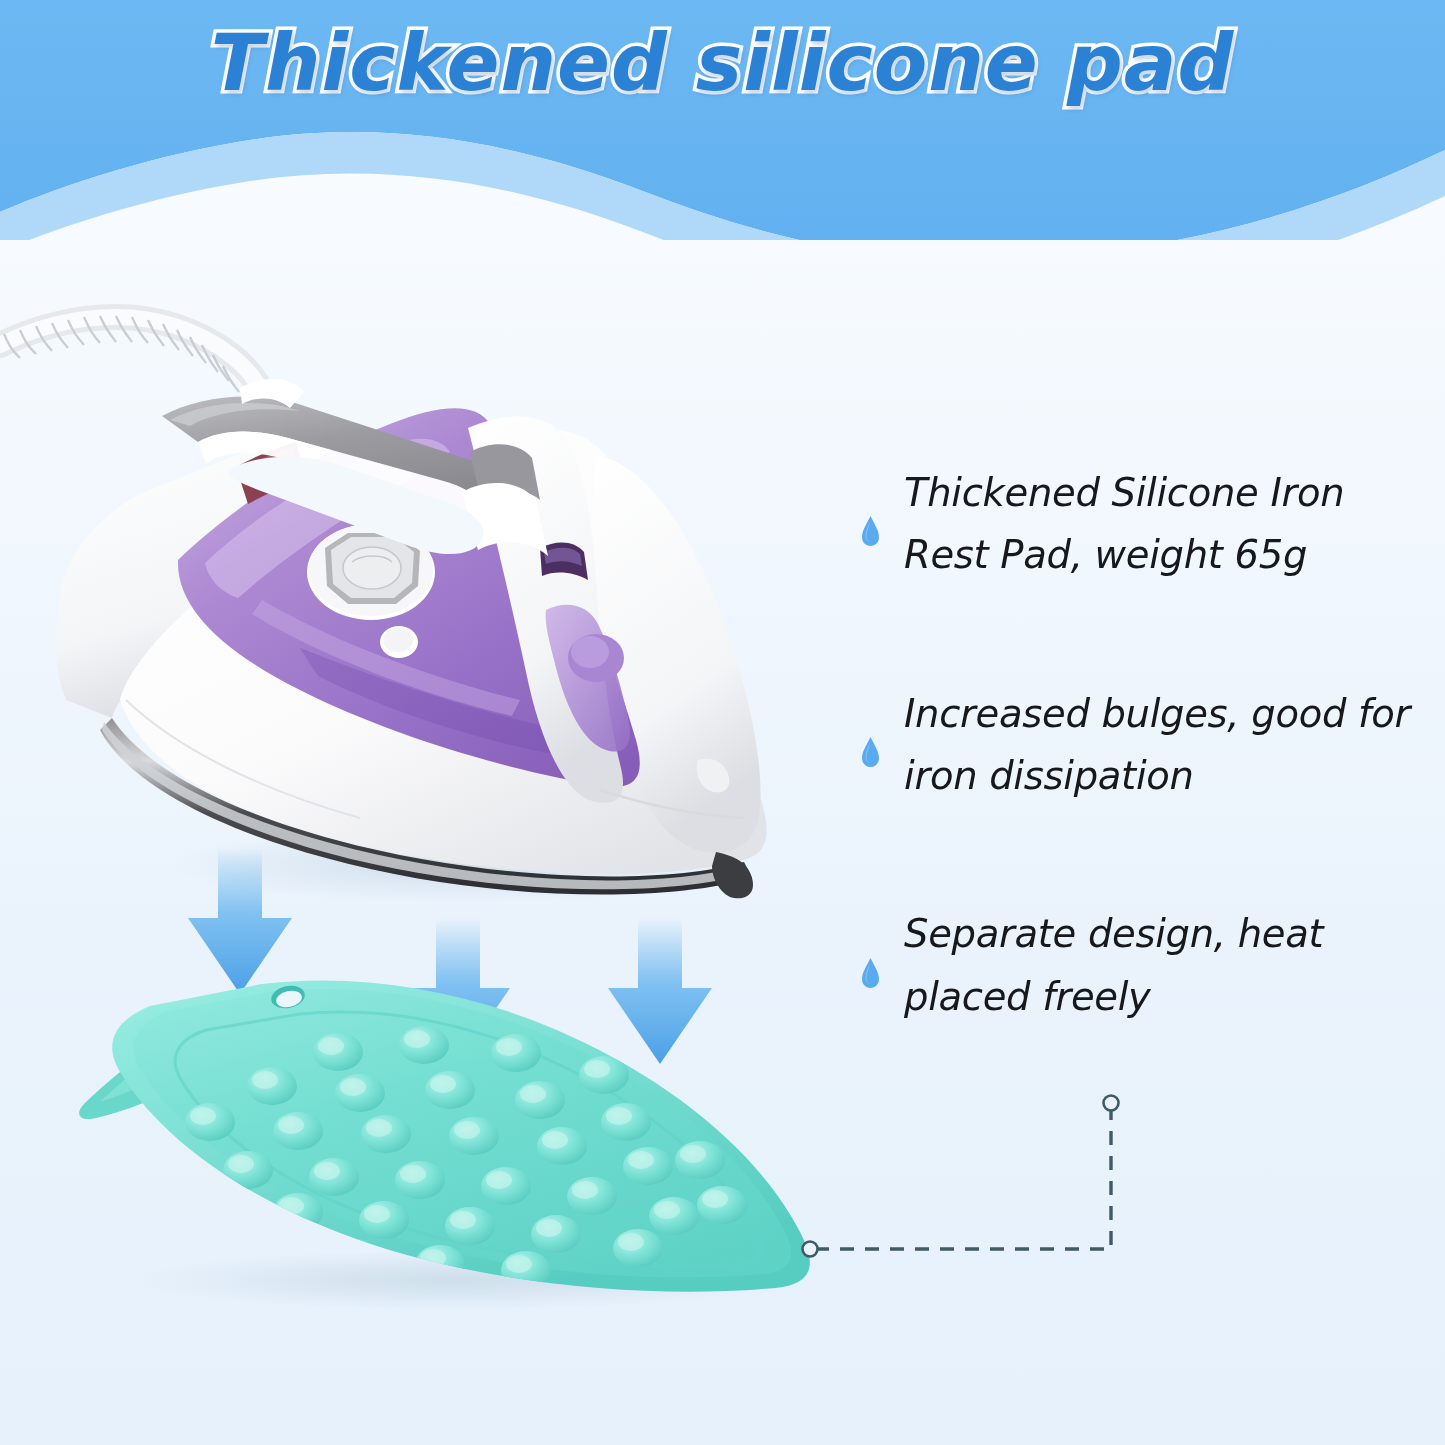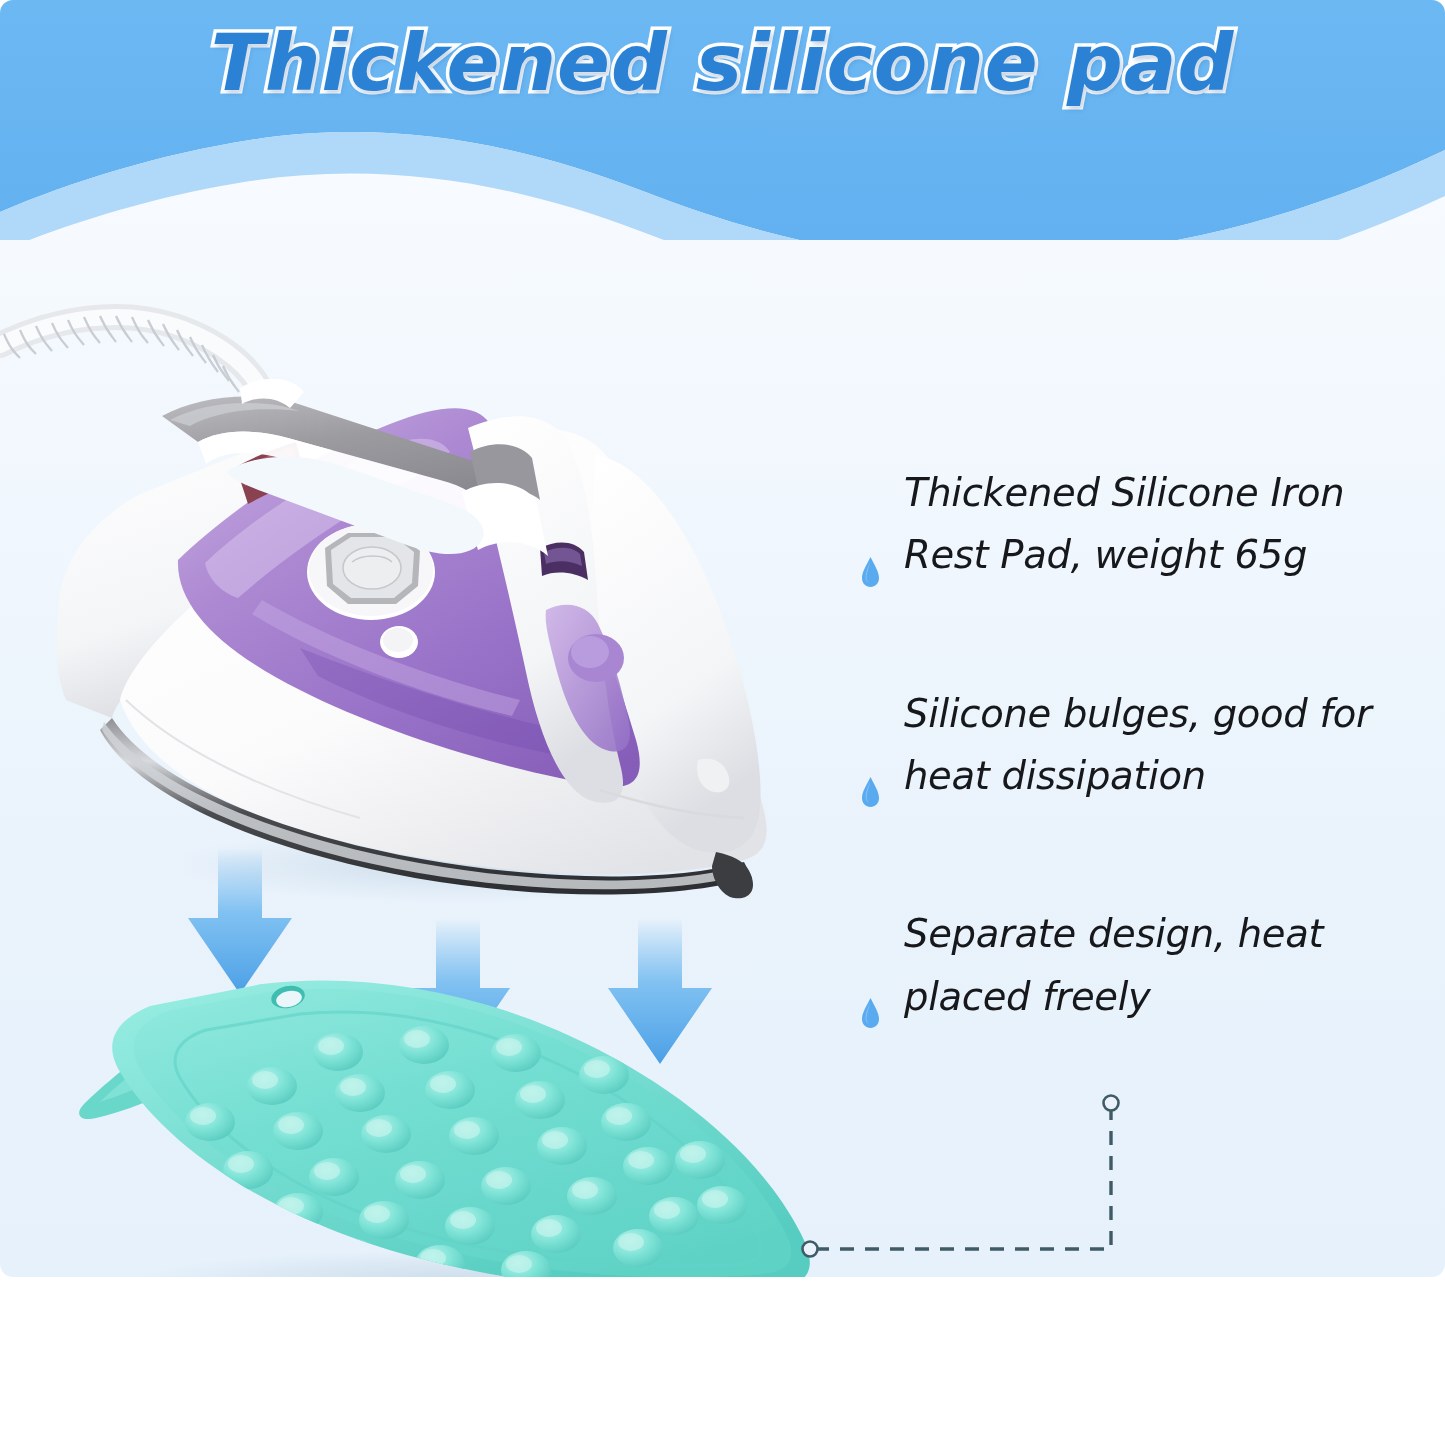--- a/index.html
+++ b/index.html
@@ -3,25 +3,24 @@
 <meta charset="utf-8">
 <style>
   html, body {
     margin: 0;
     padding: 0;
     background: #ffffff;
   }
   #page {
     position: relative;
     width: 1445px;
-    height: 1277px;
+    height: 1445px;
     overflow: hidden;
     background: linear-gradient(to bottom, #fbfdff 0%, #f4f9fe 25%, #eaf3fc 65%, #e6f1fb 100%);
     font-family: "Liberation Sans", sans-serif;
-    border-radius: 13px;
   }
 
   
   .header-band {
     position: absolute;
     left: 0; top: 0;
     width: 1445px;
     height: 240px;
     overflow: hidden;
   }
@@ -51,21 +50,21 @@
   
   .features {
     position: absolute;
     left: 862px;
     top: 462px;
     width: 570px;
     z-index: 5;
   }
   .feature-item {
     display: flex;
-    align-items: flex-end;
+    align-items: center;
     margin-bottom: 96px;
   }
   .feature-item:last-child { margin-bottom: 0; }
   .bullet-drop {
     flex: 0 0 auto;
     width: 17px;
     height: 30px;
     margin-top: 14px;
     margin-right: 25px;
   }
@@ -555,21 +554,21 @@
         <path d="M8.5,4 C6,10 3.5,15 3.5,20 C3.5,23 5,25 7,25.6 C5,24 4.4,22 4.6,19.5 C4.9,15.5 6.8,10.5 8.5,4 Z" fill="#8fc8f6" opacity="0.8"></path>
       </svg>
       <div class="feature-text">Thickened Silicone Iron Rest Pad, weight 65g</div>
     </div>
 
     <div class="feature-item">
       <svg class="bullet-drop" viewBox="0 0 17 30">
         <path d="M8.5,0 C13,9 17,15 17,21 C17,26.5 13.2,30 8.5,30 C3.8,30 0,26.5 0,21 C0,15 4,9 8.5,0 Z" fill="#5aaaf0"></path>
         <path d="M8.5,4 C6,10 3.5,15 3.5,20 C3.5,23 5,25 7,25.6 C5,24 4.4,22 4.6,19.5 C4.9,15.5 6.8,10.5 8.5,4 Z" fill="#8fc8f6" opacity="0.8"></path>
       </svg>
-      <div class="feature-text">Silicone bulges, good for heat dissipation</div>
+      <div class="feature-text">Increased bulges, good for iron dissipation</div>
     </div>
 
     <div class="feature-item">
       <svg class="bullet-drop" viewBox="0 0 17 30">
         <path d="M8.5,0 C13,9 17,15 17,21 C17,26.5 13.2,30 8.5,30 C3.8,30 0,26.5 0,21 C0,15 4,9 8.5,0 Z" fill="#5aaaf0"></path>
         <path d="M8.5,4 C6,10 3.5,15 3.5,20 C3.5,23 5,25 7,25.6 C5,24 4.4,22 4.6,19.5 C4.9,15.5 6.8,10.5 8.5,4 Z" fill="#8fc8f6" opacity="0.8"></path>
       </svg>
       <div class="feature-text">Separate design, heat placed freely</div>
     </div>
 

